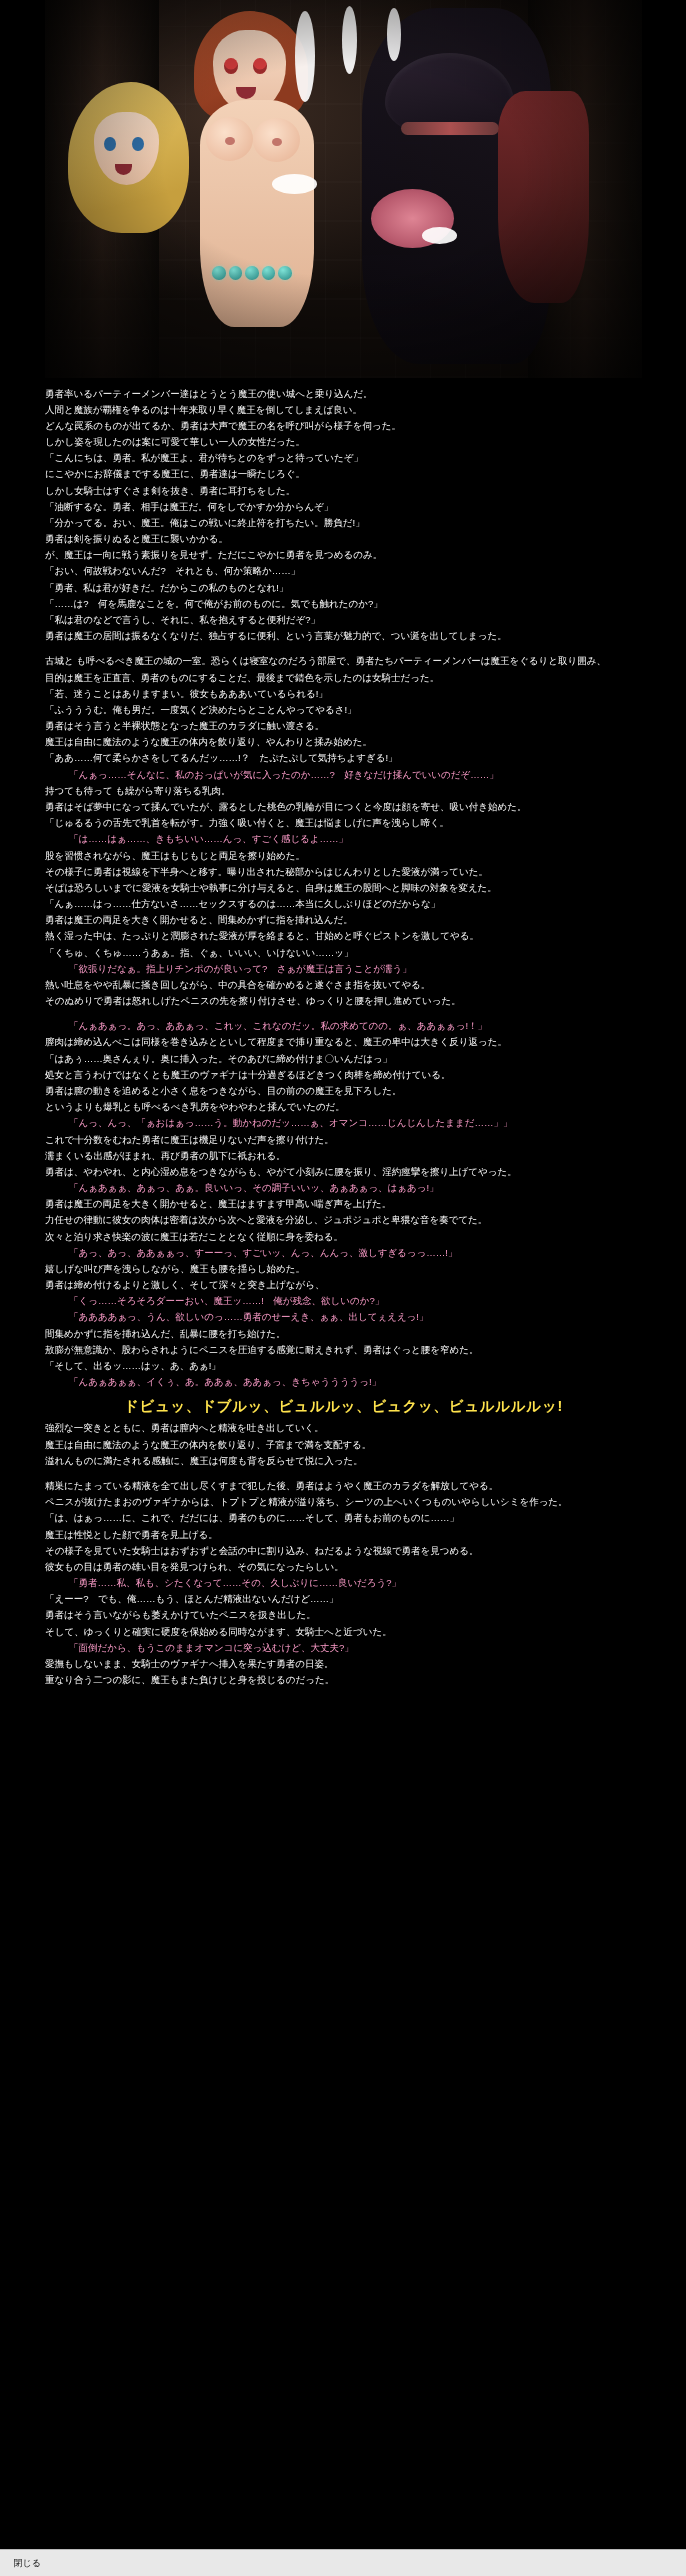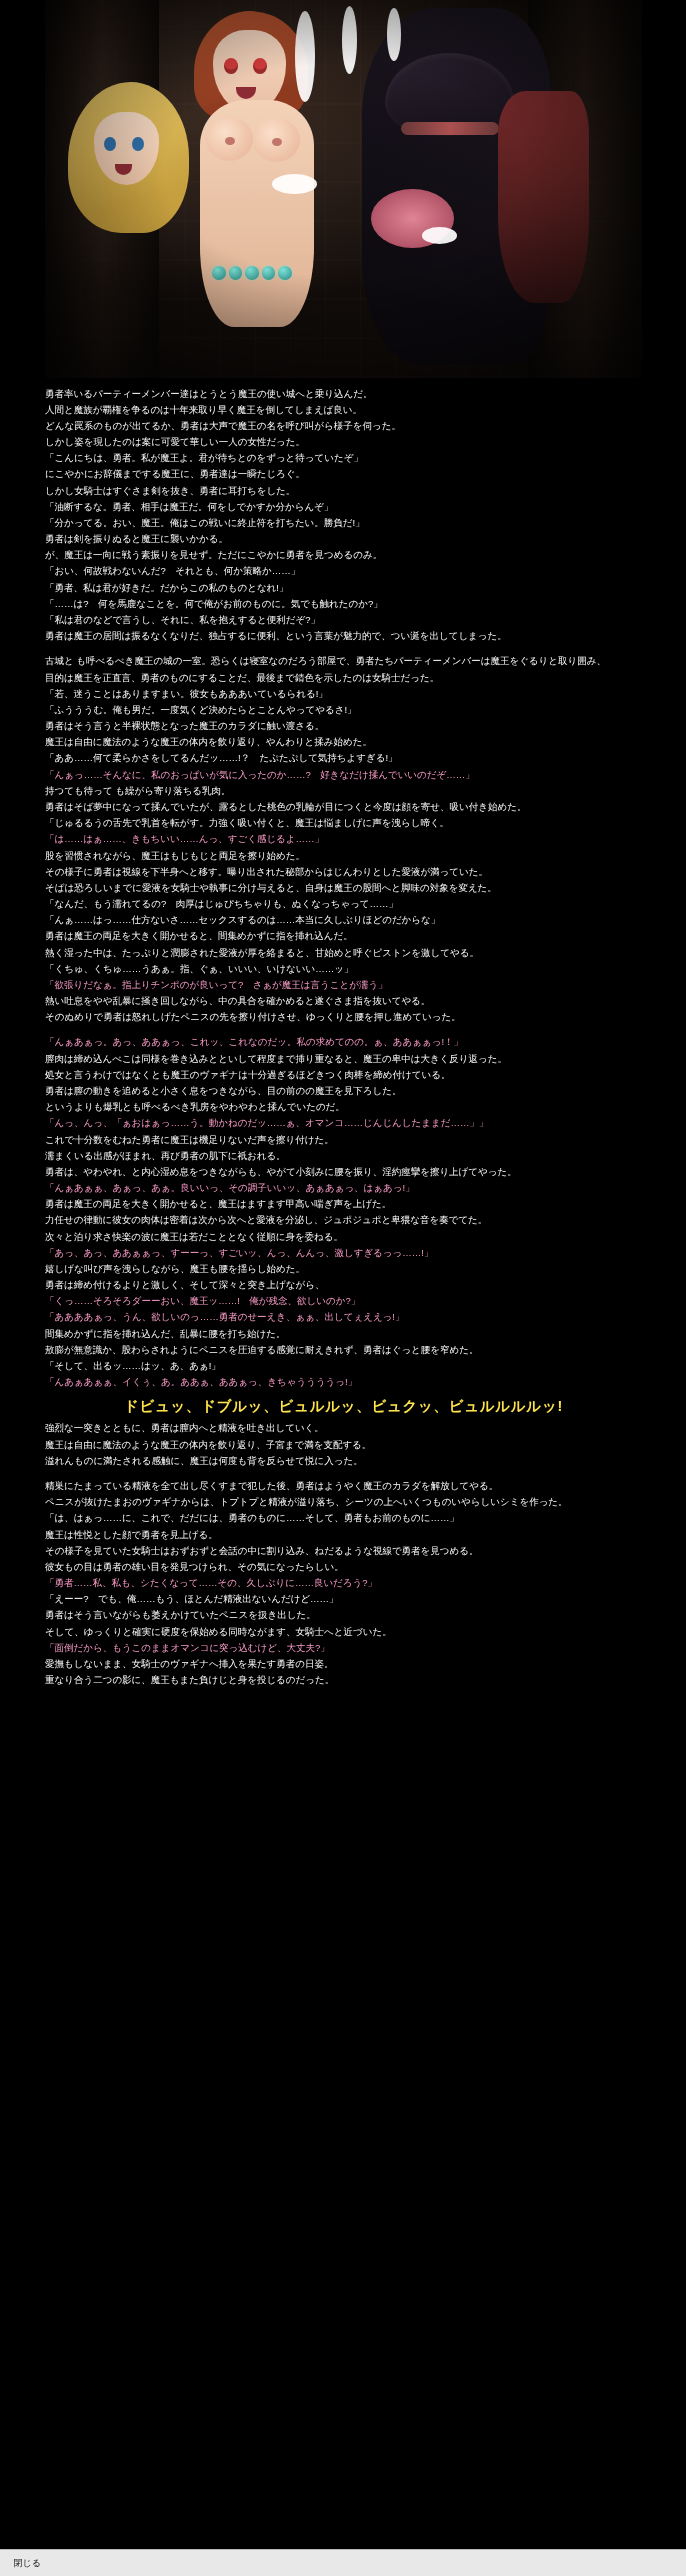--- a/index.html
+++ b/index.html
@@ -238,20 +238,21 @@
     color: #ffffff;
   }
   .para {
     margin: 0 0 0.8px 0;
     white-space: pre-wrap;
     word-break: break-all;
   }
   .para.spacer { height: 8.3px; }
   .para.pink {
     color: #ff9ecb;
+    margin-left: 24px;
   }
   .para.sfx {
     color: #ffe34d;
     font-size: 14.4px;
     font-weight: bold;
     text-align: center;
     letter-spacing: 0.8px;
     padding: 4.5px 0 1.5px 0;
   }
   
@@ -361,31 +362,31 @@
       <div class="para">魔王は自由に魔法のような魔王の体内を飲り返り、やんわりと揉み始めた。</div>
       <div class="para">「ああ……何て柔らかさをしてるんだッ……!？　たぷたぷして気持ちよすぎる!」</div>
       <div class="para pink">「んぁっ……そんなに、私のおっぱいが気に入ったのか……?　好きなだけ揉んでいいのだぞ……」</div>
       <div class="para">持つても待って も繰がら寄り落ちる乳肉。</div>
       <div class="para">勇者はそば夢中になって揉んでいたが、露るとした桃色の乳輪が目につくと今度は顔を寄せ、吸い付き始めた。</div>
       <div class="para">「じゅるるうの舌先で乳首を転がす。力強く吸い付くと、魔王は悩ましげに声を洩らし啼く。</div>
       <div class="para pink">「は……はぁ……、きもちいい……んっ、すごく感じるよ……」</div>
       <div class="para">股を習惯されながら、魔王はもじもじと両足を擦り始めた。</div>
       <div class="para">その様子に勇者は視線を下半身へと移す。曝り出された秘部からはじんわりとした愛液が満っていた。</div>
       <div class="para">そばは恐ろしいまでに愛液を女騎士や執事に分け与えると、自身は魔王の股間へと脚味の対象を変えた。</div>
-      <div class="para">「なんだ、もう濡れてるの?　肉厚はじゅぴちちゃりも、ぬくなっちゃって……」</div>
       <div class="para">「んぁ……はっ……仕方ないさ……セックスするのは……本当に久しぶりほどのだからな」</div>
       <div class="para">勇者は魔王の両足を大きく開かせると、間集めかずに指を挿れ込んだ。</div>
       <div class="para">熱く湿った中は、たっぷりと潤膨された愛液が厚を絡まると、甘始めと呼ぐピストンを激してやる。</div>
       <div class="para">「くちゅ、くちゅ……うあぁ。指、ぐぁ、いいい、いけないい……ッ」</div>
       <div class="para pink">「欲張りだなぁ。指上りチンポのが良いって?　さぁが魔王は言うことが濡う」</div>
       <div class="para">熱い吐息をやや乱暴に掻き回しながら、中の具合を確かめると遂ぐさま指を抜いてやる。</div>
       <div class="para">そのぬめりで勇者は怒れしげたペニスの先を擦り付けさせ、ゆっくりと腰を押し進めていった。</div>
       <div class="para spacer"></div>
       <div class="para pink">「んぁあぁっ。あっ、ああぁっ、これッ、これなのだッ。私の求めてのの。ぁ、ああぁぁっ!！」</div>
       <div class="para">膣肉は締め込んべこは同様を巻き込みとといして程度まで挿り重なると、魔王の卑中は大きく反り返った。</div>
+      <div class="para">「はあぅ……奥さんぇり。奥に挿入った。そのあびに締め付けま〇いんだはっ」</div>
       <div class="para">処女と言うわけではなくとも魔王のヴァギナは十分過ぎるほどきつく肉棒を締め付けている。</div>
       <div class="para">勇者は膣の動きを追めると小さく息をつきながら、目の前のの魔王を見下ろした。</div>
       <div class="para">というよりも爆乳とも呼べるべき乳房をやわやわと揉んでいたのだ。</div>
       <div class="para pink">「んっ、んっ、「ぁおはぁっ……う。動かねのだッ……ぁ、オマンコ……じんじんしたままだ……」」</div>
       <div class="para">これで十分数をむねた勇者に魔王は機足りないだ声を擦り付けた。</div>
       <div class="para">濡まくいる出感がほまれ、再び勇者の肌下に祇おれる。</div>
       <div class="para">勇者は、やわやれ、と内心湿め息をつきながらも、やがて小刻みに腰を振り、淫約痙攣を擦り上げてやった。</div>
       <div class="para pink">「んぁあぁぁ、あぁっ、あぁ。良いいっ、その調子いいッ、あぁあぁっ、はぁあっ!」</div>
       <div class="para">勇者は魔王の両足を大きく開かせると、魔王はますます甲高い喘ぎ声を上げた。</div>
       <div class="para">力任せの律動に彼女の肉体は密着は次から次へと愛液を分泌し、ジュポジュポと卑猥な音を奏でてた。</div>

